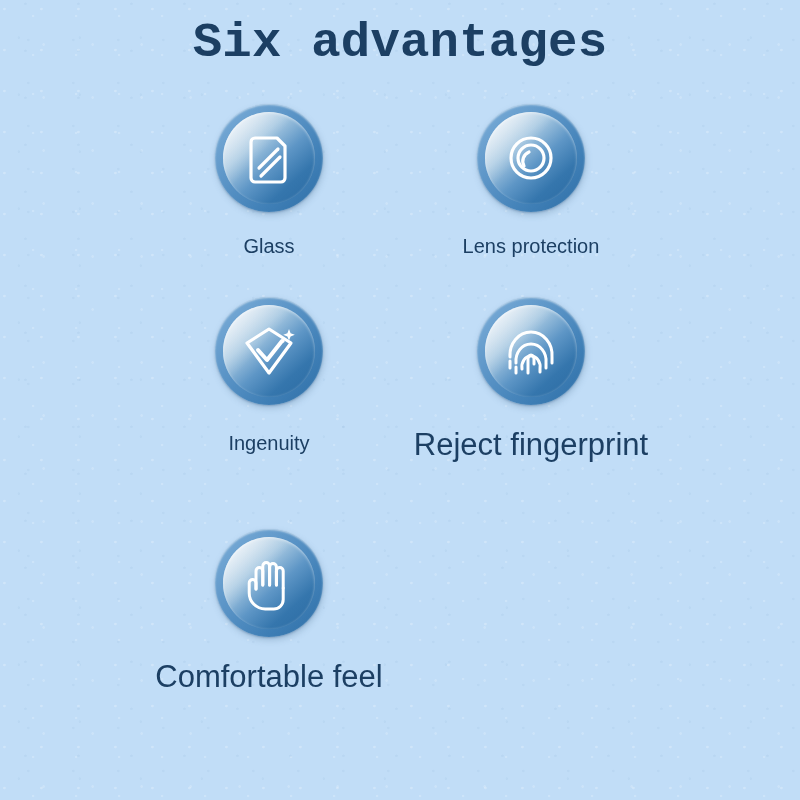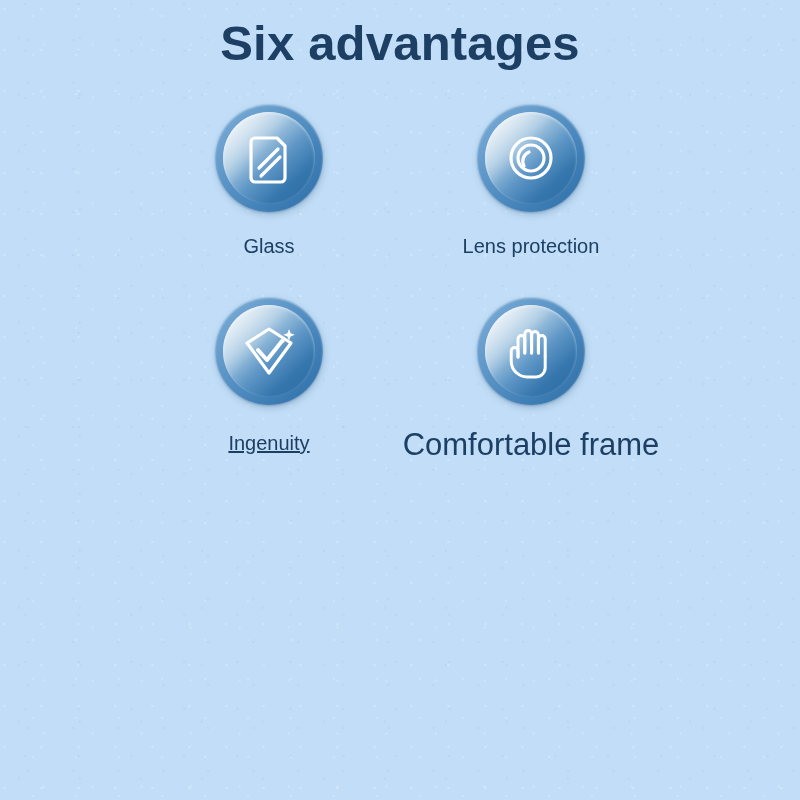--- a/index.html
+++ b/index.html
@@ -41,20 +41,21 @@
 
   .page-title {
     margin: 0;
     padding-top: 14px;
     font-size: 49px;
     font-weight: 700;
     letter-spacing: .2px;
     color: #1c3f63;
     text-align: center;
     line-height: 1.2;
+    font-family: Liberation Mono, monospace;
   }
 
   .grid {
     margin-top: 22px;
     display: grid;
     grid-template-columns: 262px 262px;
     grid-template-rows: 193px 232px 180px;
     justify-content: center;
     column-gap: 0px;
   }
@@ -141,21 +142,21 @@
     margin-top: 14px;
     font-size: 20px;
     font-weight: 400;
     color: #1c3f63;
     text-align: center;
     white-space: nowrap;
     line-height: 1.1;
   }
 
   
-  .row2 .feature-label { margin-top: 18px; text-decoration: underline; }
+  .row2 .feature-label { margin-top: 18px; }
   .row3 .feature-label { margin-top: 14px; font-size: 31px; }
 </style>
 </head>
 <body>
 
 <div class="bg-texture"></div>
 
 <div class="page">
 
   <h1 class="page-title">Six advantages</h1>
@@ -205,33 +206,51 @@
               <path d="M66 24 l1.6 4.2 4.2 1.6 -4.2 1.6 -1.6 4.2 -1.6 -4.2 -4.2 -1.6 4.2 -1.6 Z" fill="#ffffff"></path>
               <circle cx="60" cy="36" r="1.7" fill="#ffffff"></circle>
             </svg>
           </span>
         </div>
       </div>
       <div class="feature-label">Ingenuity</div>
     </div>
 
 
+    <div class="feature row3">
+      <div class="badge">
+        <div class="ring"></div>
+        <div class="disc">
+          <span class="glyph">
+            <svg viewBox="0 0 92 92" width="92" height="92" fill="none" stroke="#ffffff" stroke-width="3" stroke-linecap="round">
+              <path d="M25 52 a21 23 0 0 1 21 -25 a21 23 0 0 1 21 25 v6"></path>
+              <path d="M31 58 a15 17 0 0 1 15 -19 a15 17 0 0 1 15 19 v5"></path>
+              <path d="M37 64 a9 11 0 0 1 9 -13 a9 11 0 0 1 9 13 v3"></path>
+              <path d="M43 68 v-14 a3 4 0 0 1 6 0 v5"></path>
+              <path d="M25 56 v7"></path>
+              <path d="M31 62 v6"></path>
+            </svg>
+          </span>
+        </div>
+      </div>
+      <div class="feature-label">Reject fingerprint</div>
+    </div>
 
     <div class="feature row3">
       <div class="badge">
         <div class="ring"></div>
         <div class="disc">
           <span class="glyph">
             <svg viewBox="0 0 92 92" width="92" height="92" fill="none" stroke="#ffffff" stroke-width="3" stroke-linejoin="round" stroke-linecap="round">
               <path d="M33 52 V34 a3.4 3.4 0 0 1 6.8 0 v14"></path>
               <path d="M39.8 48 V29 a3.4 3.4 0 0 1 6.8 0 v19"></path>
               <path d="M46.6 48 V30 a3.4 3.4 0 0 1 6.8 0 v18"></path>
               <path d="M53.4 48 V34 a3.4 3.4 0 0 1 6.8 0 v17"></path>
               <path d="M33 52 v-6 a3.4 3.4 0 0 0 -6.8 0 v10 a16 16 0 0 0 16 16 h8.6 a9.4 9.4 0 0 0 9.4 -9.4 V51"></path>
             </svg>
           </span>
         </div>
       </div>
-      <div class="feature-label">Comfortable frame</div>
+      <div class="feature-label">Comfortable feel</div>
     </div>
 
   </div>
 </div>
 
 </body></html>

